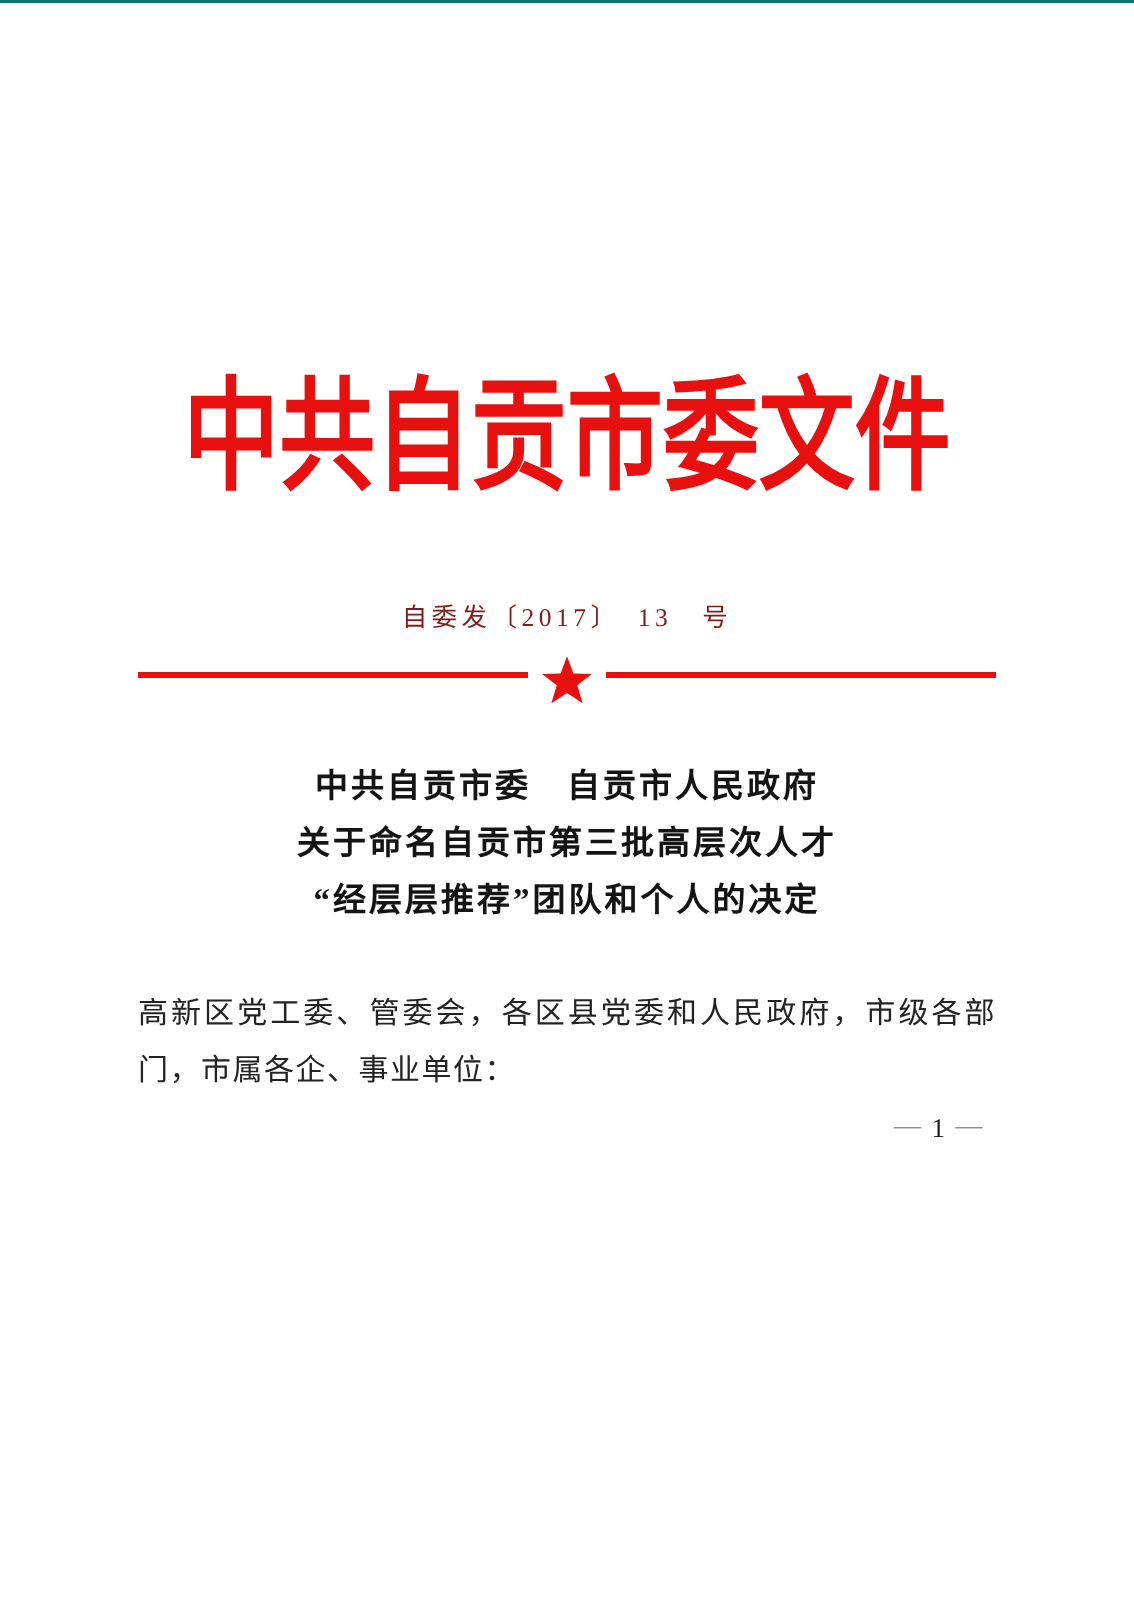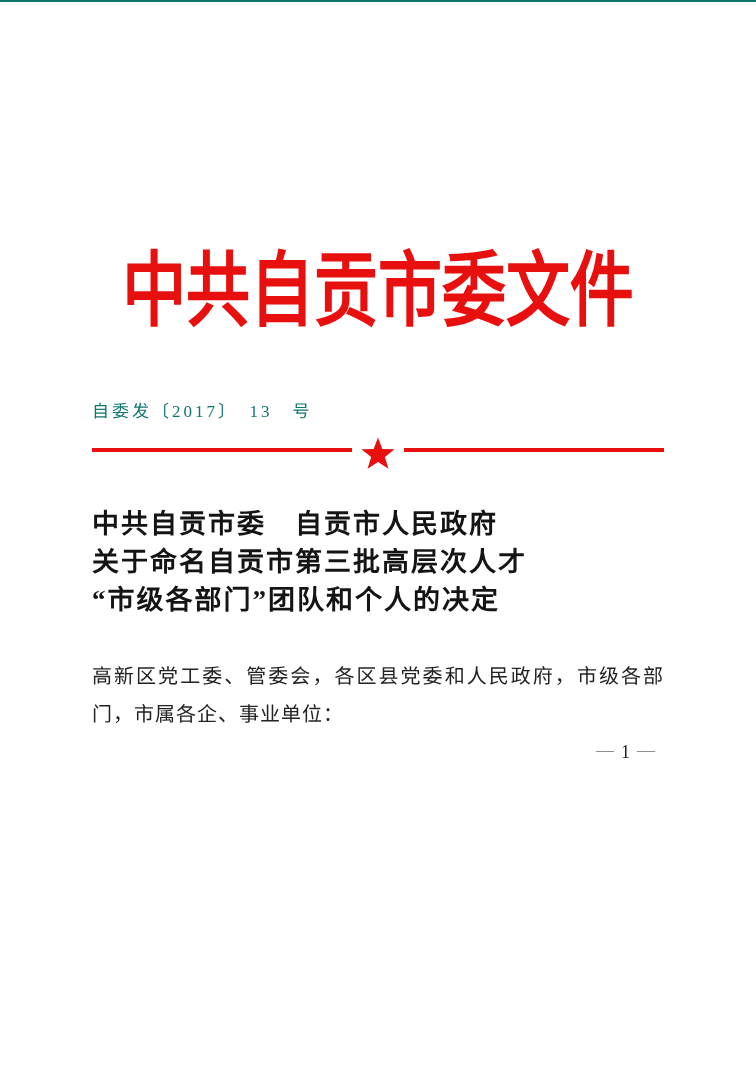--- a/index.html
+++ b/index.html
@@ -29,24 +29,25 @@
     line-height: 1.02;
     color: #e8100e;
     white-space: nowrap;
     transform: scaleX(0.78);
     transform-origin: center;
     letter-spacing: 0px;
   }
   
   .doc-number {
     margin-top: 66px;
+    text-align: center;
     font-size: 17px;
     line-height: 24px;
     letter-spacing: 3px;
-    color: #0f766e;
+    color: #7f1d1d;
   }
   
   .divider {
     margin-top: 11px;
     display: flex;
     align-items: center;
     height: 38px;
   }
   .divider .seg {
     flex: 1;
@@ -58,22 +59,22 @@
     margin: 0 8px;
     width: 36px;
     height: 36px;
     display: flex;
     align-items: center;
     justify-content: center;
   }
   
   .doc-title {
     margin-top: 32px;
-    text-align: left;
-    font-size: 27px;
+    text-align: center;
+    font-size: 22px;
     font-weight: bold;
     line-height: 38px;
     letter-spacing: 2px;
     color: #141414;
   }
   
   .doc-body {
     margin-top: 38px;
     font-size: 20px;
     line-height: 38px;
@@ -117,21 +118,21 @@
         <svg width="36" height="36" viewBox="0 0 100 100" aria-hidden="true">
           <polygon points="50,4 62,36 96,37 69,58 79,91 50,72 21,91 31,58 4,37 38,36" fill="#e8100e"></polygon>
         </svg>
       </span>
       <span class="seg"></span>
     </div>
 
     <div class="doc-title">
       <div>中共自贡市委　自贡市人民政府</div>
       <div>关于命名自贡市第三批高层次人才</div>
-      <div>“市级各部门”团队和个人的决定</div>
+      <div>“经层层推荐”团队和个人的决定</div>
     </div>
 
     <div class="doc-body">
       <p>高新区党工委、管委会，各区县党委和人民政府，市级各部门，市属各企、事业单位：</p>
     </div>
 
     <div class="page-number">
       <span class="dash">—</span><span class="num">1</span><span class="dash">—</span>
     </div>
 

